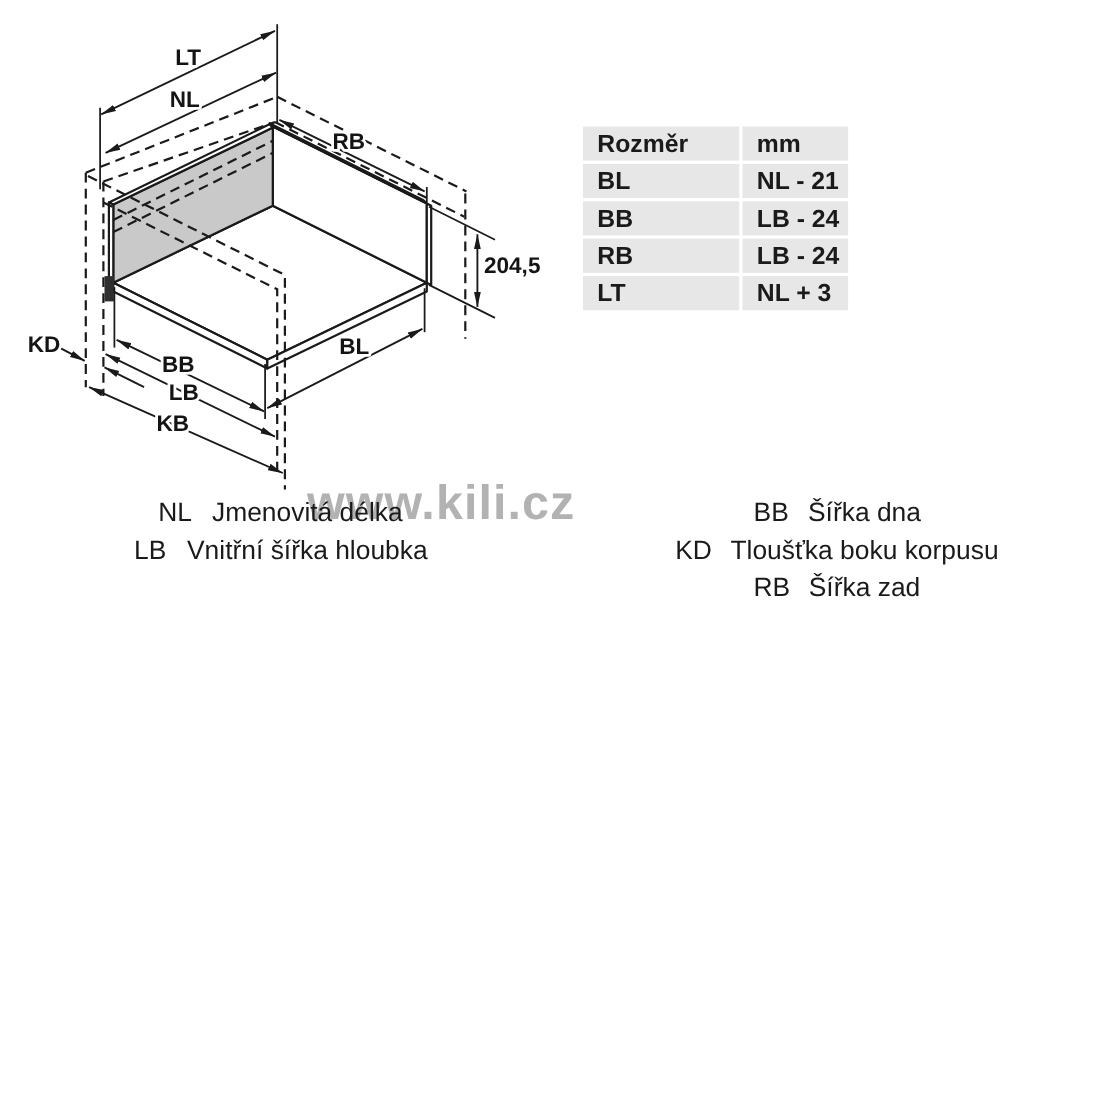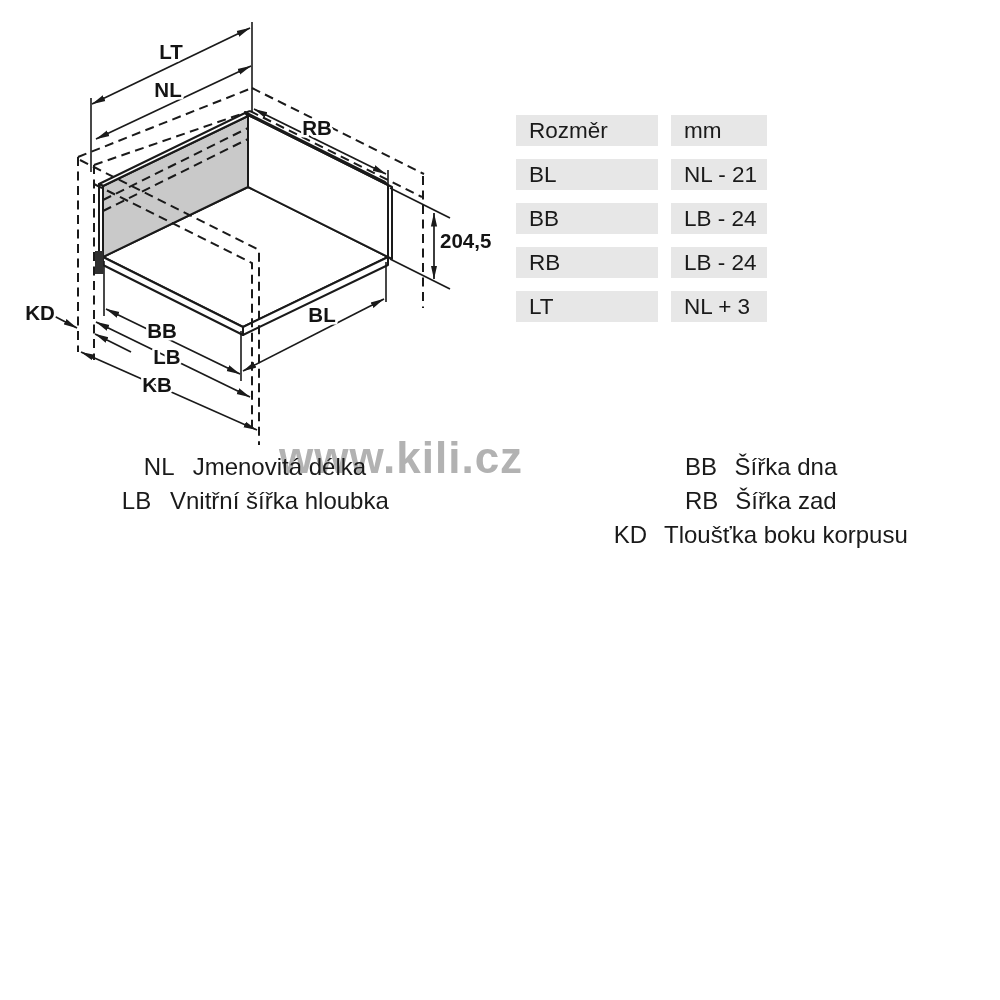--- a/index.html
+++ b/index.html
@@ -8,23 +8,24 @@
     font-family:"Liberation Sans", sans-serif; color:#1a1a1a; overflow:hidden;
   }
   .watermark {
     position:absolute; left:279px; top:433px; z-index:1;
     font-size:44px; font-weight:700; letter-spacing:1px;
     color:#b2b2b2; white-space:nowrap; user-select:none;
   }
   svg.diagram { position:absolute; left:0; top:0; z-index:2; }
 
   .dim-table {
-    position:absolute; left:516px; top:115px; z-index:2;
-    display:grid; grid-template-columns:142px 96px; gap:13px;
+    position:absolute; left:530px; top:115px; z-index:2;
+    display:grid; grid-template-columns:142px 96px; gap:3px;
     font-size:22.5px;
+    font-weight:bold;
   }
   .dim-table .cell {
     background:#e7e7e7; height:31px; line-height:31px;
     padding-left:13px; white-space:nowrap;
   }
 
   .legend { position:absolute; top:450px; z-index:3; font-size:24px;text-align:center; }
   .legend-left  { left:103px; }
   .legend-right { left:561px;margin-left:36px; }
   .lrow { height:34px; line-height:34px; white-space:nowrap; }
@@ -140,20 +141,20 @@
     <div class="lrow">
       <span class="abbr">LB</span><span>Vnitřní šířka hloubka</span>
     </div>
   </div>
 
   <div class="legend legend-right">
     <div class="lrow">
       <span class="abbr">BB</span><span>Šířka dna</span>
     </div>
     <div class="lrow">
-      <span class="abbr">RB</span><span>Šířka zad</span>
+      <span class="abbr">KD</span><span>Tloušťka boku korpusu</span>
     </div>
     <div class="lrow">
-      <span class="abbr">KD</span><span>Tloušťka boku korpusu</span>
+      <span class="abbr">RB</span><span>Šířka zad</span>
     </div>
   </div>
 
 </div>
 
 </body></html>

